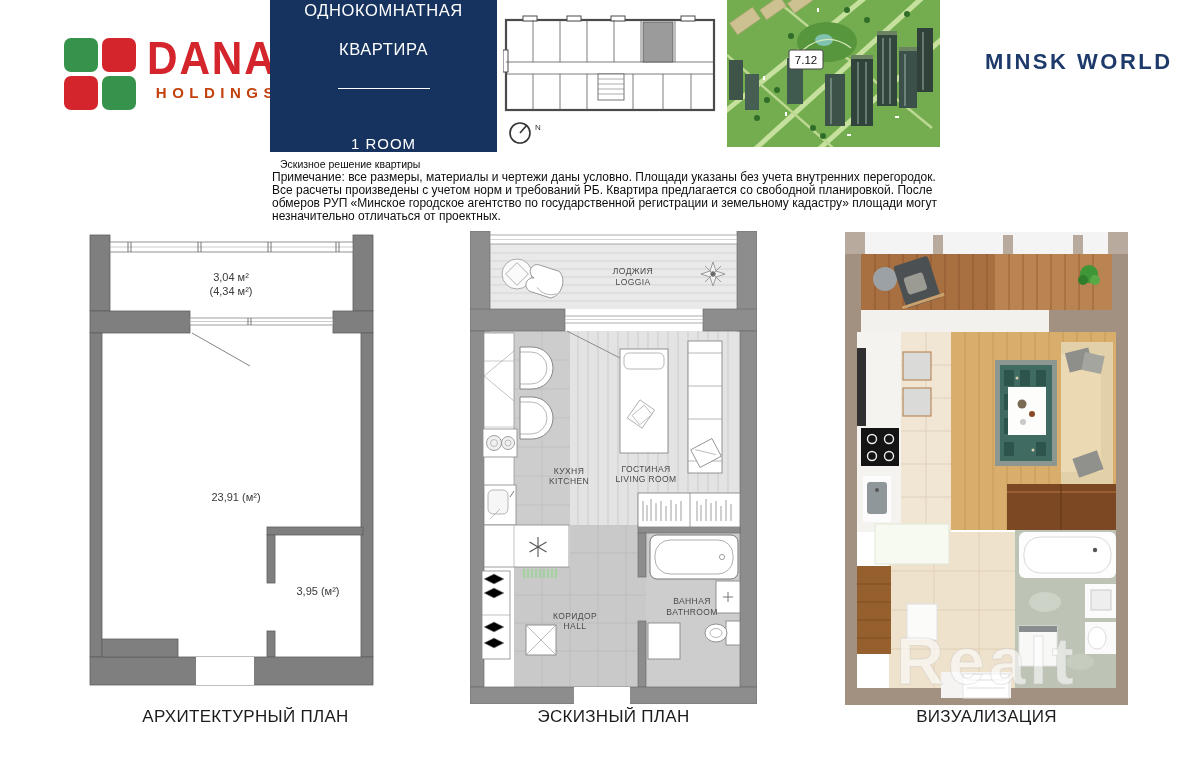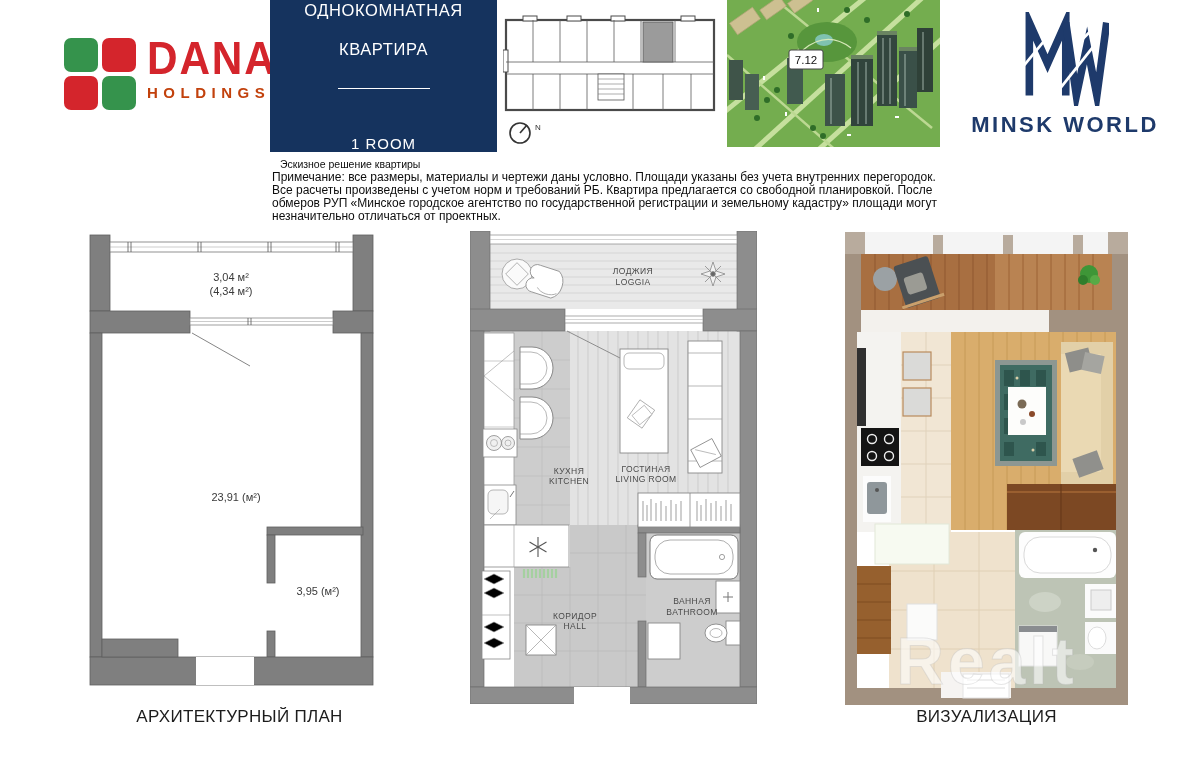--- a/index.html
+++ b/index.html
@@ -5,34 +5,34 @@
   html,body{margin:0;padding:0;background:#fff;}
   .sheet{position:relative;width:1197px;height:757px;background:#fff;overflow:hidden;
          font-family:"Liberation Sans",sans-serif;}
   .abs{position:absolute;}
 
   
   .dana{left:64px;top:38px;display:flex;gap:11px;align-items:flex-start;}
   .dana-squares{display:grid;grid-template-columns:34px 34px;grid-template-rows:34px 34px;gap:4px;}
   .sq{border-radius:7px;}
   .sq.g{background:#35934c;} .sq.r{background:#d4252c;}
-  .dana-text{display:flex;flex-direction:column;}
+  .dana-text{display:flex;flex-direction:column;text-align:center;}
   .dana-name{font-size:46px;font-weight:800;color:#d4252c;line-height:.88;letter-spacing:2px;
              transform:scaleX(.92);transform-origin:left top;}
   .dana-sub{font-size:15px;font-weight:700;color:#c2410c;letter-spacing:5.5px;margin-top:6px;}
 
   
   .title-box{left:270px;top:0;width:227px;height:152px;background:#15335e;color:#fff;
              display:flex;flex-direction:column;align-items:center;justify-content:space-between;}
   .tb-line{font-size:16.5px;letter-spacing:.6px;line-height:1.25;}
   .tb-divider{width:92px;height:1px;background:#fff;margin:10px 0 9px 0;}
   .tb-room{font-size:15px;letter-spacing:1px;margin-top:19px;}
 
   
-  .mw{left:985px;top:12px;width:160px;display:flex;flex-direction:column;align-items:center;}
+  .mw{left:985px;top:12px;width:160px;display:flex;align-items:center;}
   .mw-name{margin-top:6px;font-size:22px;font-weight:700;color:#1e3a6b;letter-spacing:2.5px;white-space:nowrap;}
 
   
   .disclaimer{left:272px;top:158px;width:676px;color:#0d0d0d;}
   .disc-title{font-size:10.5px;margin:0 0 1px 8px;}
   .disc-body{font-size:12px;line-height:12.9px;margin:0;}
 
   
   .caption{top:707px;font-size:17px;color:#1c1c1c;letter-spacing:.3px;text-align:center;}
 
@@ -646,16 +646,17 @@
     <g>
       <rect x="96" y="440" width="70" height="26" fill="#f6f4f2"></rect>
       <rect x="118" y="442" width="46" height="24" fill="#fff" stroke="#e3e3e3" stroke-width="1"></rect>
       <line x1="122" y1="448" x2="160" y2="448" stroke="#ddd" stroke-width="1"></line>
       <line x1="122" y1="456" x2="160" y2="456" stroke="#ddd" stroke-width="1"></line>
     </g>
 
     <text x="142" y="452" text-anchor="middle" font-size="66" font-weight="bold" letter-spacing="4" fill="rgba(255,255,255,0.58)" stroke="rgba(185,185,185,0.35)" stroke-width="1">Realt</text>
   </svg>
 
-  <div class="abs caption" style="left:96px;width:287px">АРХИТЕКТУРНЫЙ ПЛАН</div>
+  <div class="abs caption" style="left:102px;width:287px">АРХИТЕКТУРНЫЙ ПЛАН</div>
+  <div class="abs caption" style="left:470px;width:287px">ЭСКИЗНЫЙ ПЛАН</div>
   <div class="abs caption" style="left:845px;width:283px">ВИЗУАЛИЗАЦИЯ</div>
 
 </div>
 
 </body></html>

